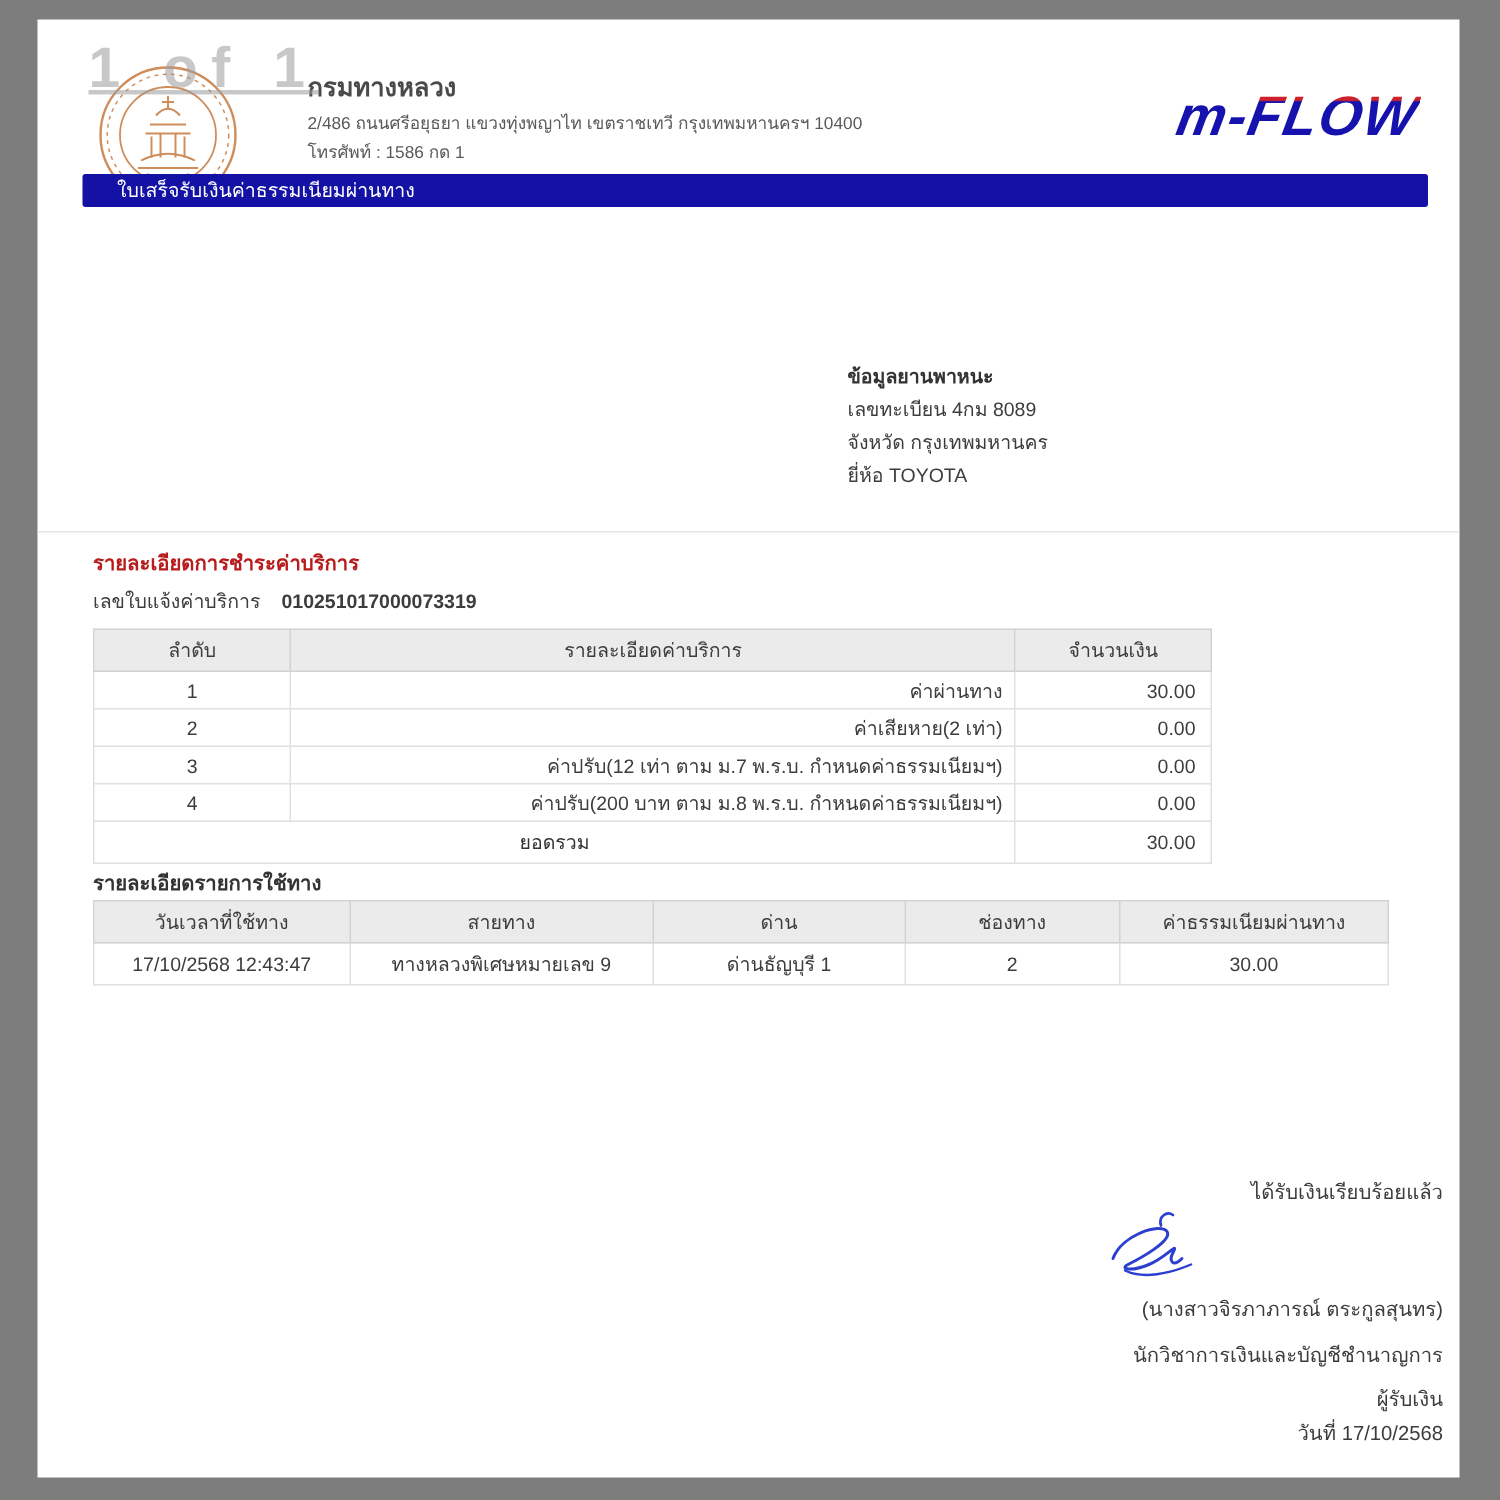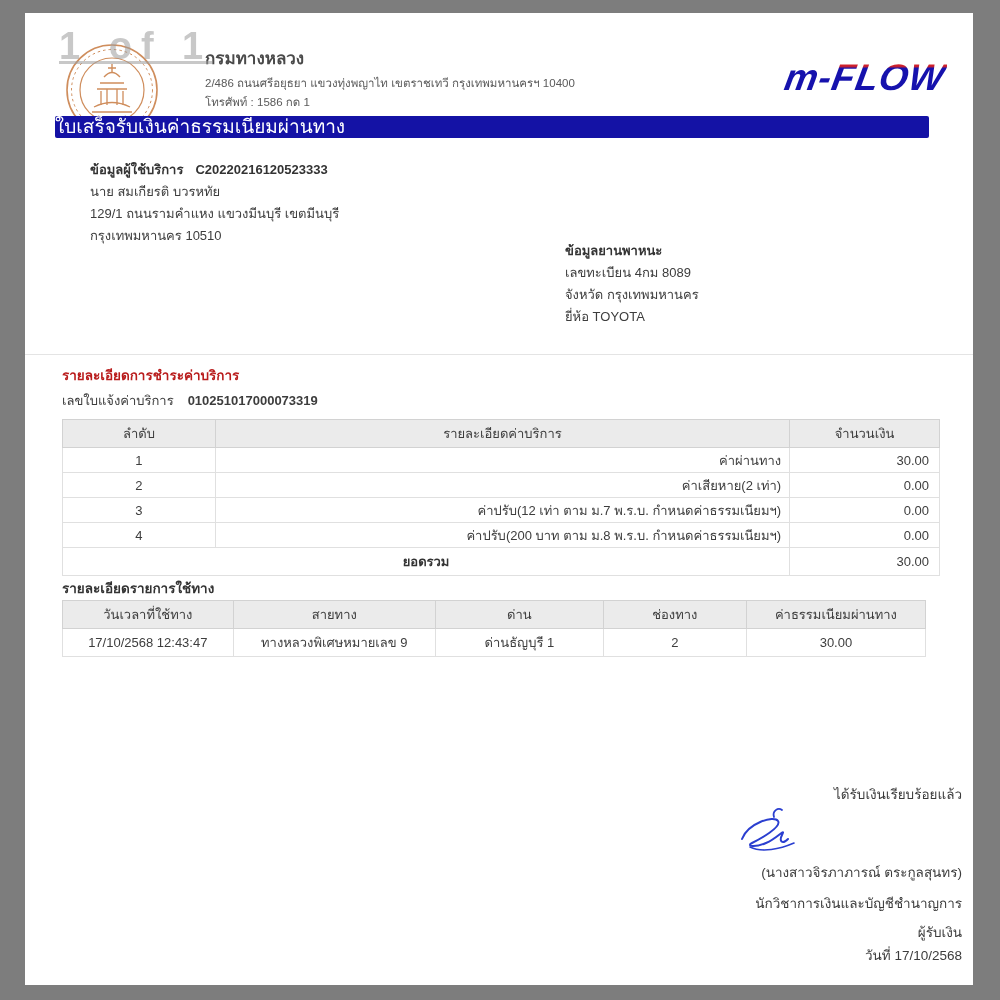--- a/index.html
+++ b/index.html
@@ -33,22 +33,22 @@
   .mflow-text{
     font-size:37px;font-weight:bold;font-style:italic;letter-spacing:1px;
     color:var(--brand-blue,#1612ad);
     background:linear-gradient(180deg,var(--brand-red,#d0202a) 0%,var(--brand-red,#d0202a) 24%,var(--brand-blue,#1612ad) 25%,var(--brand-blue,#1612ad) 100%);
   }
   @supports ((-webkit-background-clip:text)){
     .mflow-text{-webkit-background-clip:text;background-clip:text;color:transparent;}
   }
 
   .banner{
-    left:30px;top:103px;width:874px;height:22px;padding-left:0;
-    background:var(--banner-blue,#1412a5);color:#ffffff;font-size:19px;
+    left:30px;top:103px;width:874px;height:22px;padding-left:23px;
+    background:var(--banner-blue,#1412a5);color:#ffffff;font-size:13px;
     line-height:22px;border-radius:2px;z-index:2;
   }
 
   
   .cust{left:65px;top:146px;font-size:13px;line-height:22px;}
   .cust-head{font-weight:bold;color:#333;}
   .cust-head .cust-id{margin-left:12px;}
   .receipt-info{left:540px;top:146px;width:376px;font-size:13px;}
   .ri-row{display:flex;justify-content:space-between;line-height:21px;}
   .ri-label{font-weight:bold;color:#333;}
@@ -56,33 +56,33 @@
   .vehicle-head{font-weight:bold;color:#333;}
 
   .divider{left:0;top:341px;width:948px;border-top:1px solid #e4e4e4;height:0;}
 
   
   .pay-title{left:37px;top:351px;font-size:13.5px;font-weight:bold;color:#b91c1c;}
   .invoice-line{left:37px;top:377px;font-size:13px;}
   .invoice-no{font-weight:bold;margin-left:14px;}
 
   table{border-collapse:collapse;font-size:13px;color:#3d3d3d;}
-  .pay-table{left:37px;top:406px;width:878px;}
+  .pay-table{left:37px;top:406px;width:746px;}
   .usage-table{left:37px;top:587px;width:864px;}
   table{border:1px solid #c9c9c9;}
   th{
     background:#ebebeb;font-weight:normal;height:27px;
     border:1px solid #d2d2d2;text-align:center;padding:0 6px;
   }
   td{border:1px solid #e0e0e0;height:24px;padding:0 8px;text-align:right;}
   .td-c{text-align:center;}
   .td-r{text-align:right;padding-right:10px;}
   .svc-name{display:inline-block;min-width:98px;}
   .total-row td{height:27px;}
-  .total-label{text-align:center;font-weight:bold;color:#333;}
+  .total-label{text-align:center;font-weight:normal;color:#333;}
   .usage-table td{height:27px;text-align:center;}
 
   .usage-title{left:37px;top:564px;font-size:13.5px;font-weight:bold;color:#333;}
 
   
   .sign-block{left:557px;top:770px;width:380px;text-align:center;font-size:13.5px;color:#3c3c3c;}
   .sig-line{position:absolute;left:0;width:380px;text-align:right;}
   .sig-received{top:0;}
   .sig-svg{position:absolute;left:140px;top:22px;width:100px;height:52px;}
   .sig-name{top:78px;}
@@ -115,28 +115,20 @@
     <div class="agency-addr">2/486 ถนนศรีอยุธยา แขวงทุ่งพญาไท เขตราชเทวี กรุงเทพมหานครฯ 10400</div>
     <div class="agency-phone">โทรศัพท์ : 1586 กด 1</div>
   </div>
 
   <div class="abs mflow">
     <span class="mflow-text">m-FLOW</span>
   </div>
 
   <div class="abs banner">ใบเสร็จรับเงินค่าธรรมเนียมผ่านทาง</div>
 
-  <div class="abs cust">
-    <div class="cust-head">
-      <span>ข้อมูลผู้ใช้บริการ</span><span class="cust-id">C20220216120523333</span>
-    </div>
-    <div>นาย สมเกียรติ บวรหทัย</div>
-    <div>129/1 ถนนรามคำแหง แขวงมีนบุรี เขตมีนบุรี</div>
-    <div>กรุงเทพมหานคร 10510</div>
-  </div>
 
 
   <div class="abs vehicle">
     <div class="vehicle-head">ข้อมูลยานพาหนะ</div>
     <div>เลขทะเบียน 4กม 8089</div>
     <div>จังหวัด กรุงเทพมหานคร</div>
     <div>ยี่ห้อ TOYOTA</div>
   </div>
 
   <div class="abs divider"></div>

